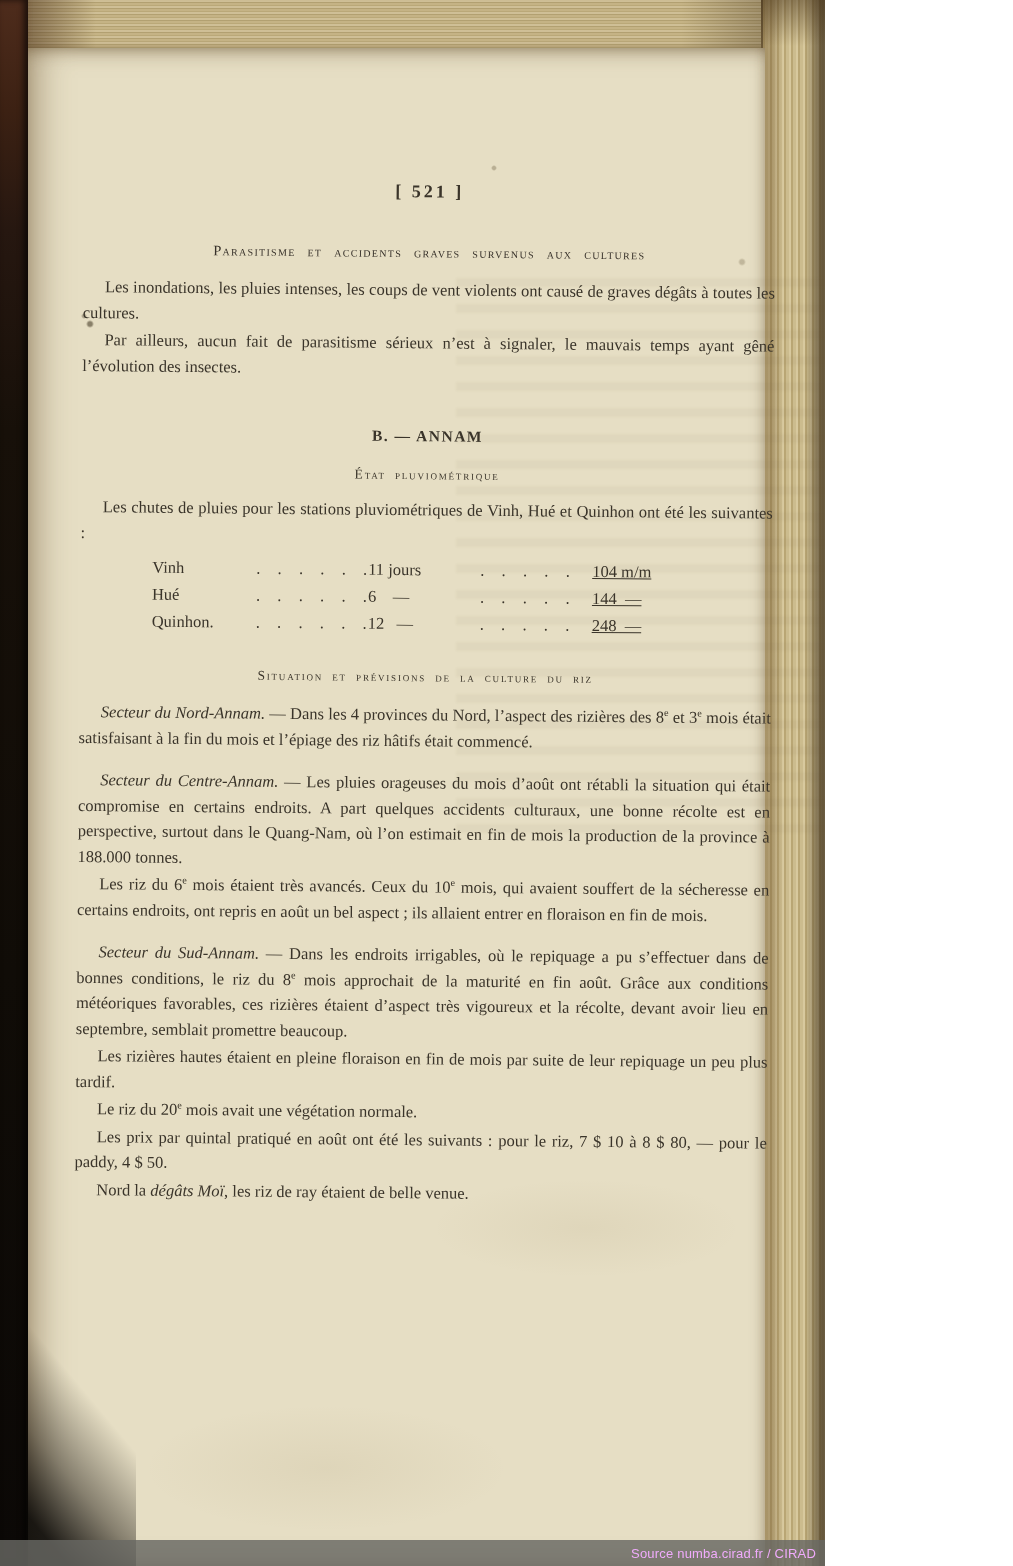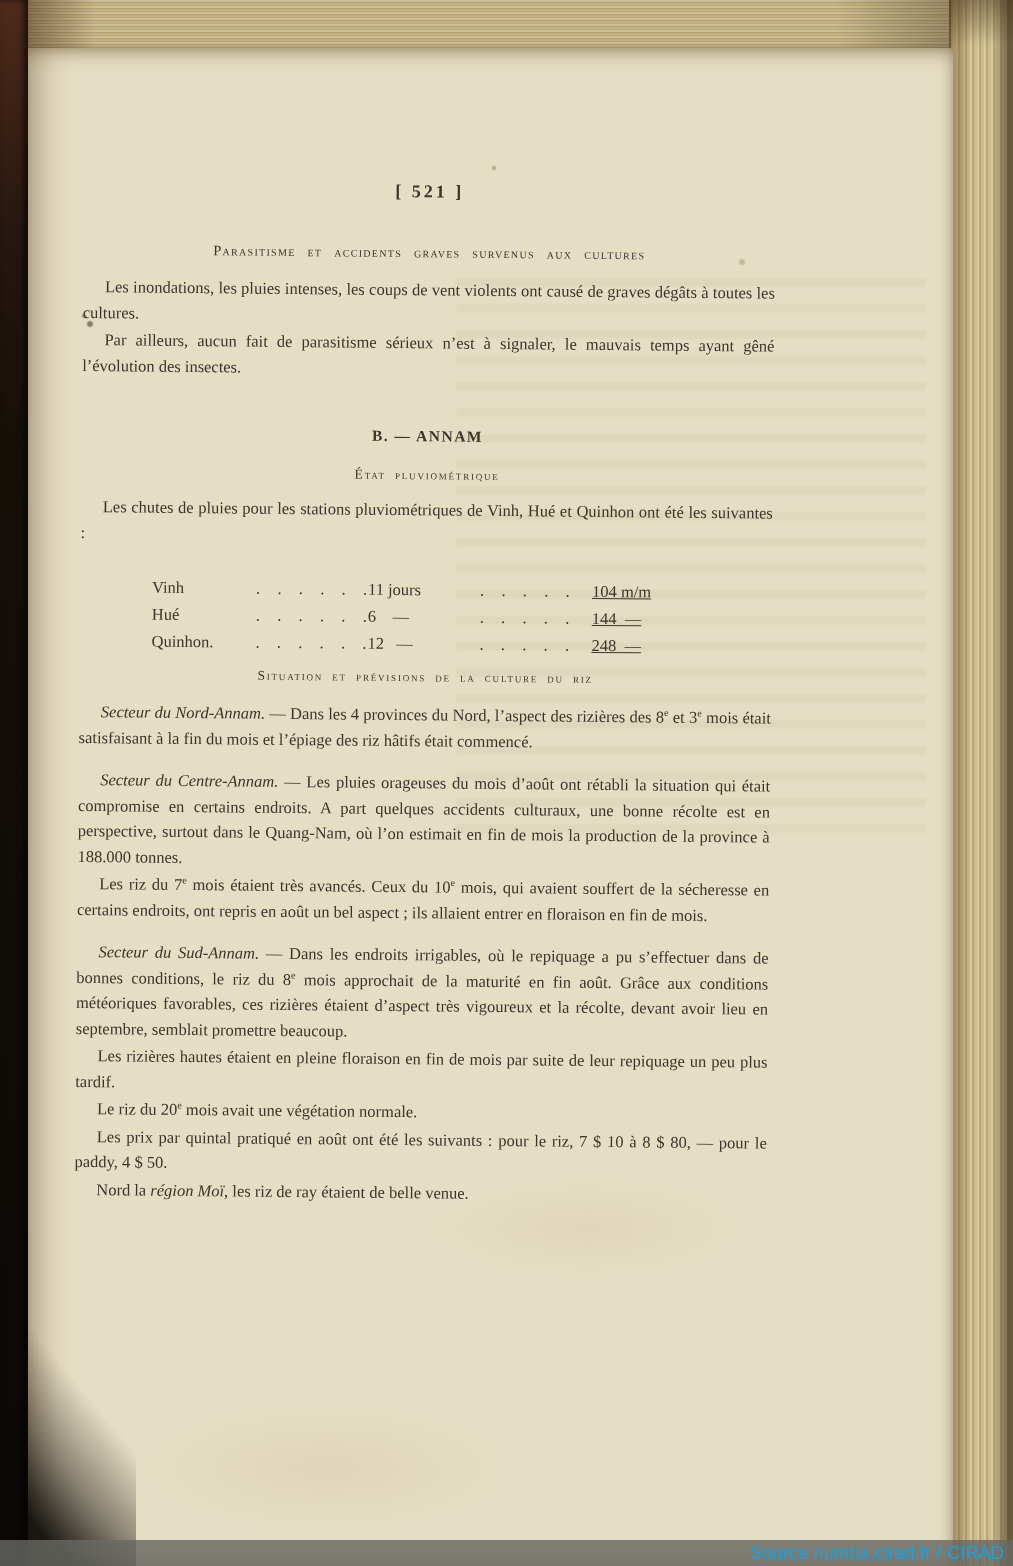--- a/index.html
+++ b/index.html
@@ -1,19 +1,19 @@
 <!DOCTYPE html>
 <html><head>
 <meta charset="utf-8">
 <style>
   * { margin:0; padding:0; box-sizing:border-box; }
   html,body { width:1013px; height:1566px; }
   body { font-family:"Liberation Serif","DejaVu Serif",serif; overflow:hidden; }
 
-  .scan { position:relative; width:1013px; height:1566px; background:#14100a; overflow:hidden; }
+  .scan { position:relative; width:825px; height:1566px; background:#14100a; overflow:hidden; }
 
   
   .top-edges {
     position:absolute; left:26px; top:0; right:0; height:54px; z-index:1;
     background:
       linear-gradient(90deg, rgba(74,48,26,.55) 0, rgba(74,48,26,0) 70px, rgba(74,48,26,0) 82%, rgba(52,36,18,.5) 100%),
       repeating-linear-gradient(180deg, #cfbf96 0 2px, #b2a071 2px 3px, #c5b385 3px 5px, #baa878 5px 6px);
     box-shadow: inset 0 -6px 9px -3px rgba(82,62,32,.75);
   }
 
@@ -81,21 +81,21 @@
   .paras .para {
     font-size:16.5px; line-height:25.5px; text-align:justify; text-indent:22px;
     margin:2px 0;
   }
   .paras .para.spaced { margin-top:17px; }
   .para i { font-style:italic; }
   .para sup { font-size:.62em; vertical-align:super; line-height:0; }
 
   .rain-table { margin:12px 0 0 72px; font-size:16.5px; }
   .rt-row { display:flex; align-items:baseline; height:27px; }
-  .rt-station { width:104px;margin-top:20px; }
+  .rt-station { width:104px; }
   .rt-leader { width:112px; white-space:pre; letter-spacing:3px; overflow:hidden; }
   .rt-days { width:112px; white-space:pre; }
   .rt-amount { white-space:pre;text-decoration:underline; }
 
   
   .spine {
     position:absolute; left:0; top:0; width:28px; height:100%; z-index:5;
     background: linear-gradient(180deg, #4e2c1c 0, #3c2113 110px, #261710 230px, #171009 430px, #100c07 62%, #0b0806 100%);
     box-shadow: inset -4px 0 6px rgba(0,0,0,.65);
   }
@@ -105,21 +105,21 @@
     background: linear-gradient(50deg, rgba(8,6,4,.9) 0 14%, rgba(18,13,7,.45) 38%, rgba(18,13,7,0) 66%);
   }
 
   
   .watermark {
     position:absolute; left:0; right:0; bottom:0; height:26px; z-index:10;
     background: rgba(104,104,99,.82);
     display:flex; align-items:center; justify-content:flex-end;
     padding-right:9px;
   }
-  .wm-text { font-family:"Liberation Sans","DejaVu Sans",sans-serif; font-size:18px; color:#0ea5e9; letter-spacing:.2px; }
+  .wm-text { font-family:"Liberation Sans","DejaVu Sans",sans-serif; font-size:13px; color:#f0abfc; letter-spacing:.2px; }
 </style>
 </head>
 <body>
 
 <div class="scan">
   <div class="top-edges"></div>
   <div class="right-edges"></div>
 
   <div class="page">
     <div class="stains"></div>
@@ -165,26 +165,26 @@
           <span class="rt-leader">.  .  .  .  .</span>
           <span class="rt-amount">248  —</span>
         </div>
       </div>
 
       <div class="sub-heading smallcaps situation">Situation et prévisions de la culture du riz</div>
 
       <div class="paras">
           <p class="para spaced"><i>Secteur du Nord-Annam.</i><span> — Dans les 4 provinces du Nord, l’aspect des rizières des 8</span><sup>e</sup><span> et 3</span><sup>e</sup><span> mois était satisfaisant à la fin du mois et l’épiage des riz hâtifs était commencé.</span></p>
           <p class="para spaced"><i>Secteur du Centre-Annam.</i><span> — Les pluies orageuses du mois d’août ont rétabli la situation qui était compromise en certains endroits. A part quelques accidents culturaux, une bonne récolte est en perspective, surtout dans le Quang-Nam, où l’on estimait en fin de mois la production de la province à 188.000 tonnes.</span></p>
-          <p class="para"><span>Les riz du 7</span><sup>e</sup><span> mois étaient très avancés. Ceux du 10</span><sup>e</sup><span> mois, qui avaient souffert de la sécheresse en certains endroits, ont repris en août un bel aspect ; ils allaient entrer en floraison en fin de mois.</span></p>
+          <p class="para"><span>Les riz du 6</span><sup>e</sup><span> mois étaient très avancés. Ceux du 10</span><sup>e</sup><span> mois, qui avaient souffert de la sécheresse en certains endroits, ont repris en août un bel aspect ; ils allaient entrer en floraison en fin de mois.</span></p>
           <p class="para spaced"><i>Secteur du Sud-Annam.</i><span> — Dans les endroits irrigables, où le repiquage a pu s’effectuer dans de bonnes conditions, le riz du 8</span><sup>e</sup><span> mois approchait de la maturité en fin août. Grâce aux conditions météoriques favorables, ces rizières étaient d’aspect très vigoureux et la récolte, devant avoir lieu en septembre, semblait promettre beaucoup.</span></p>
           <p class="para"><span>Les rizières hautes étaient en pleine floraison en fin de mois par suite de leur repiquage un peu plus tardif.</span></p>
           <p class="para"><span>Le riz du 20</span><sup>e</sup><span> mois avait une végétation normale.</span></p>
           <p class="para"><span>Les prix par quintal pratiqué en août ont été les suivants : pour le riz, 7 $ 10 à 8 $ 80, — pour le paddy, 4 $ 50.</span></p>
-          <p class="para"><span>Nord la </span><i>région Moï</i><span>, les riz de ray étaient de belle venue.</span></p>
+          <p class="para"><span>Nord la </span><i>dégâts Moï</i><span>, les riz de ray étaient de belle venue.</span></p>
         </div>
     </div>
   </div>
 
   <div class="spine"></div>
   <div class="corner-shadow"></div>
 
   <div class="watermark">
     <span class="wm-text">Source numba.cirad.fr / CIRAD</span>
   </div>

